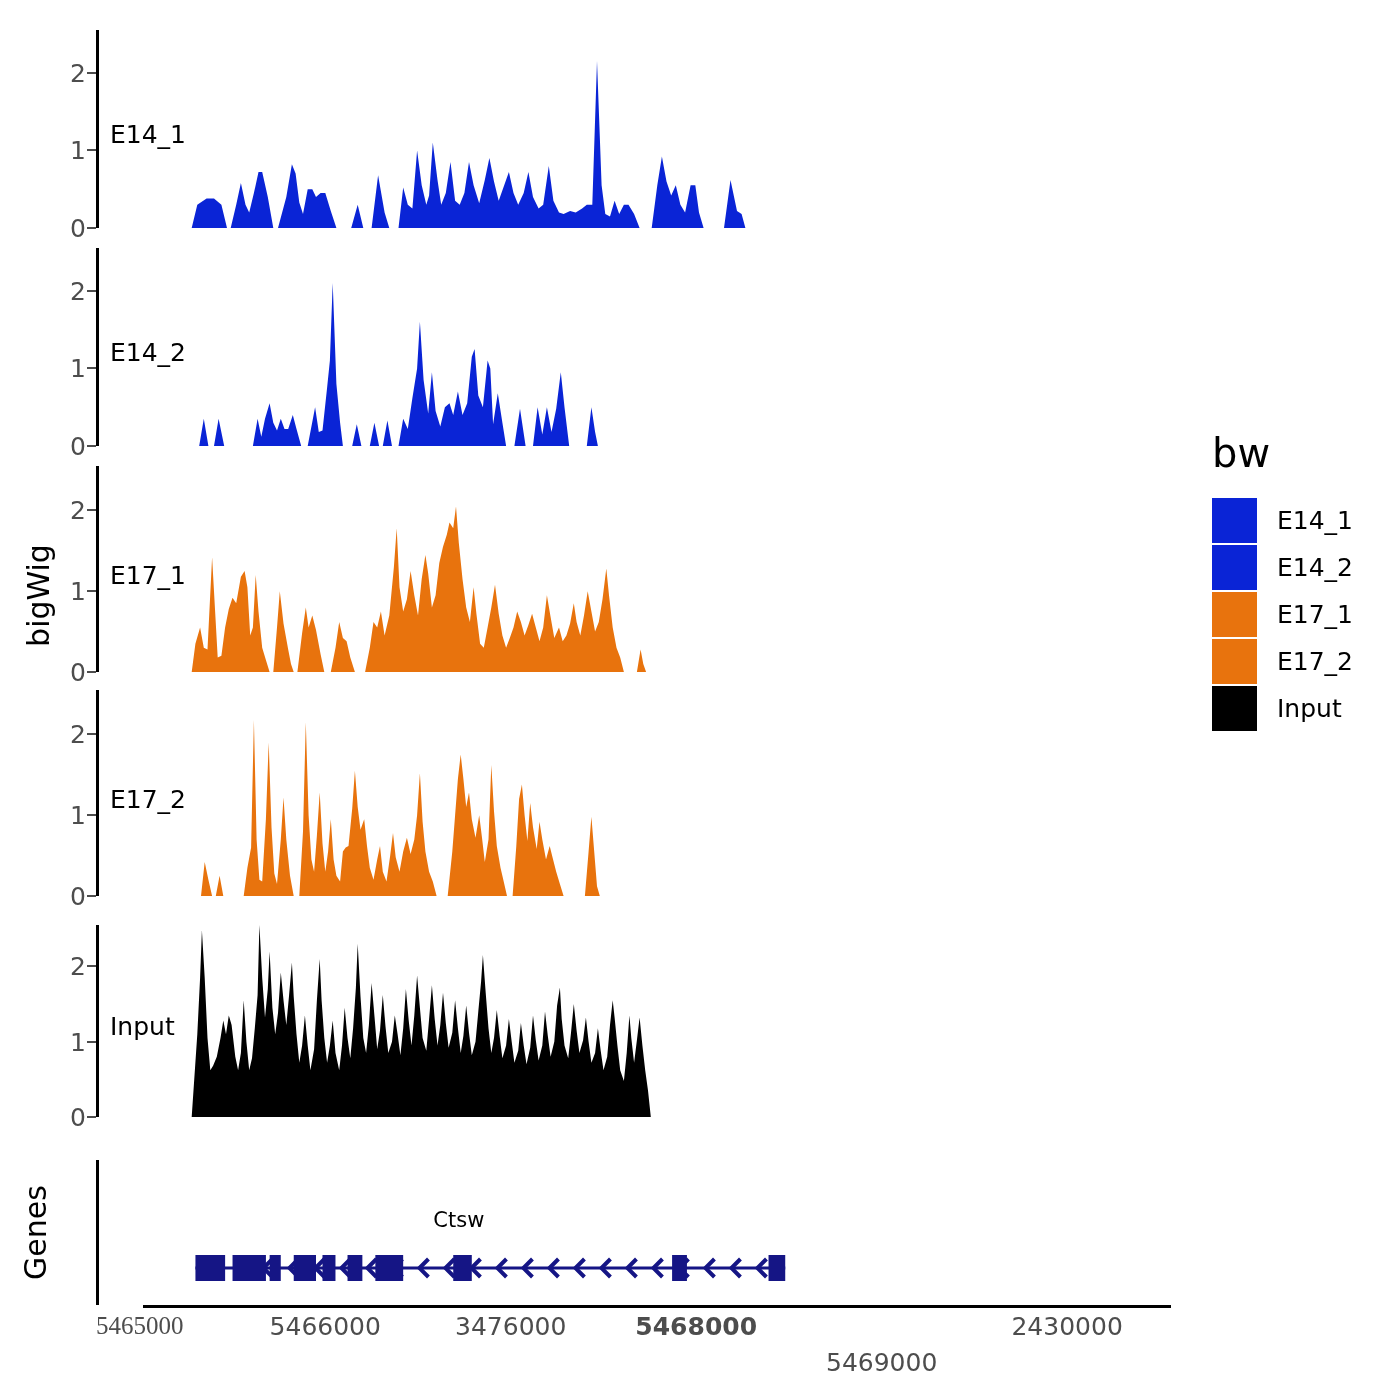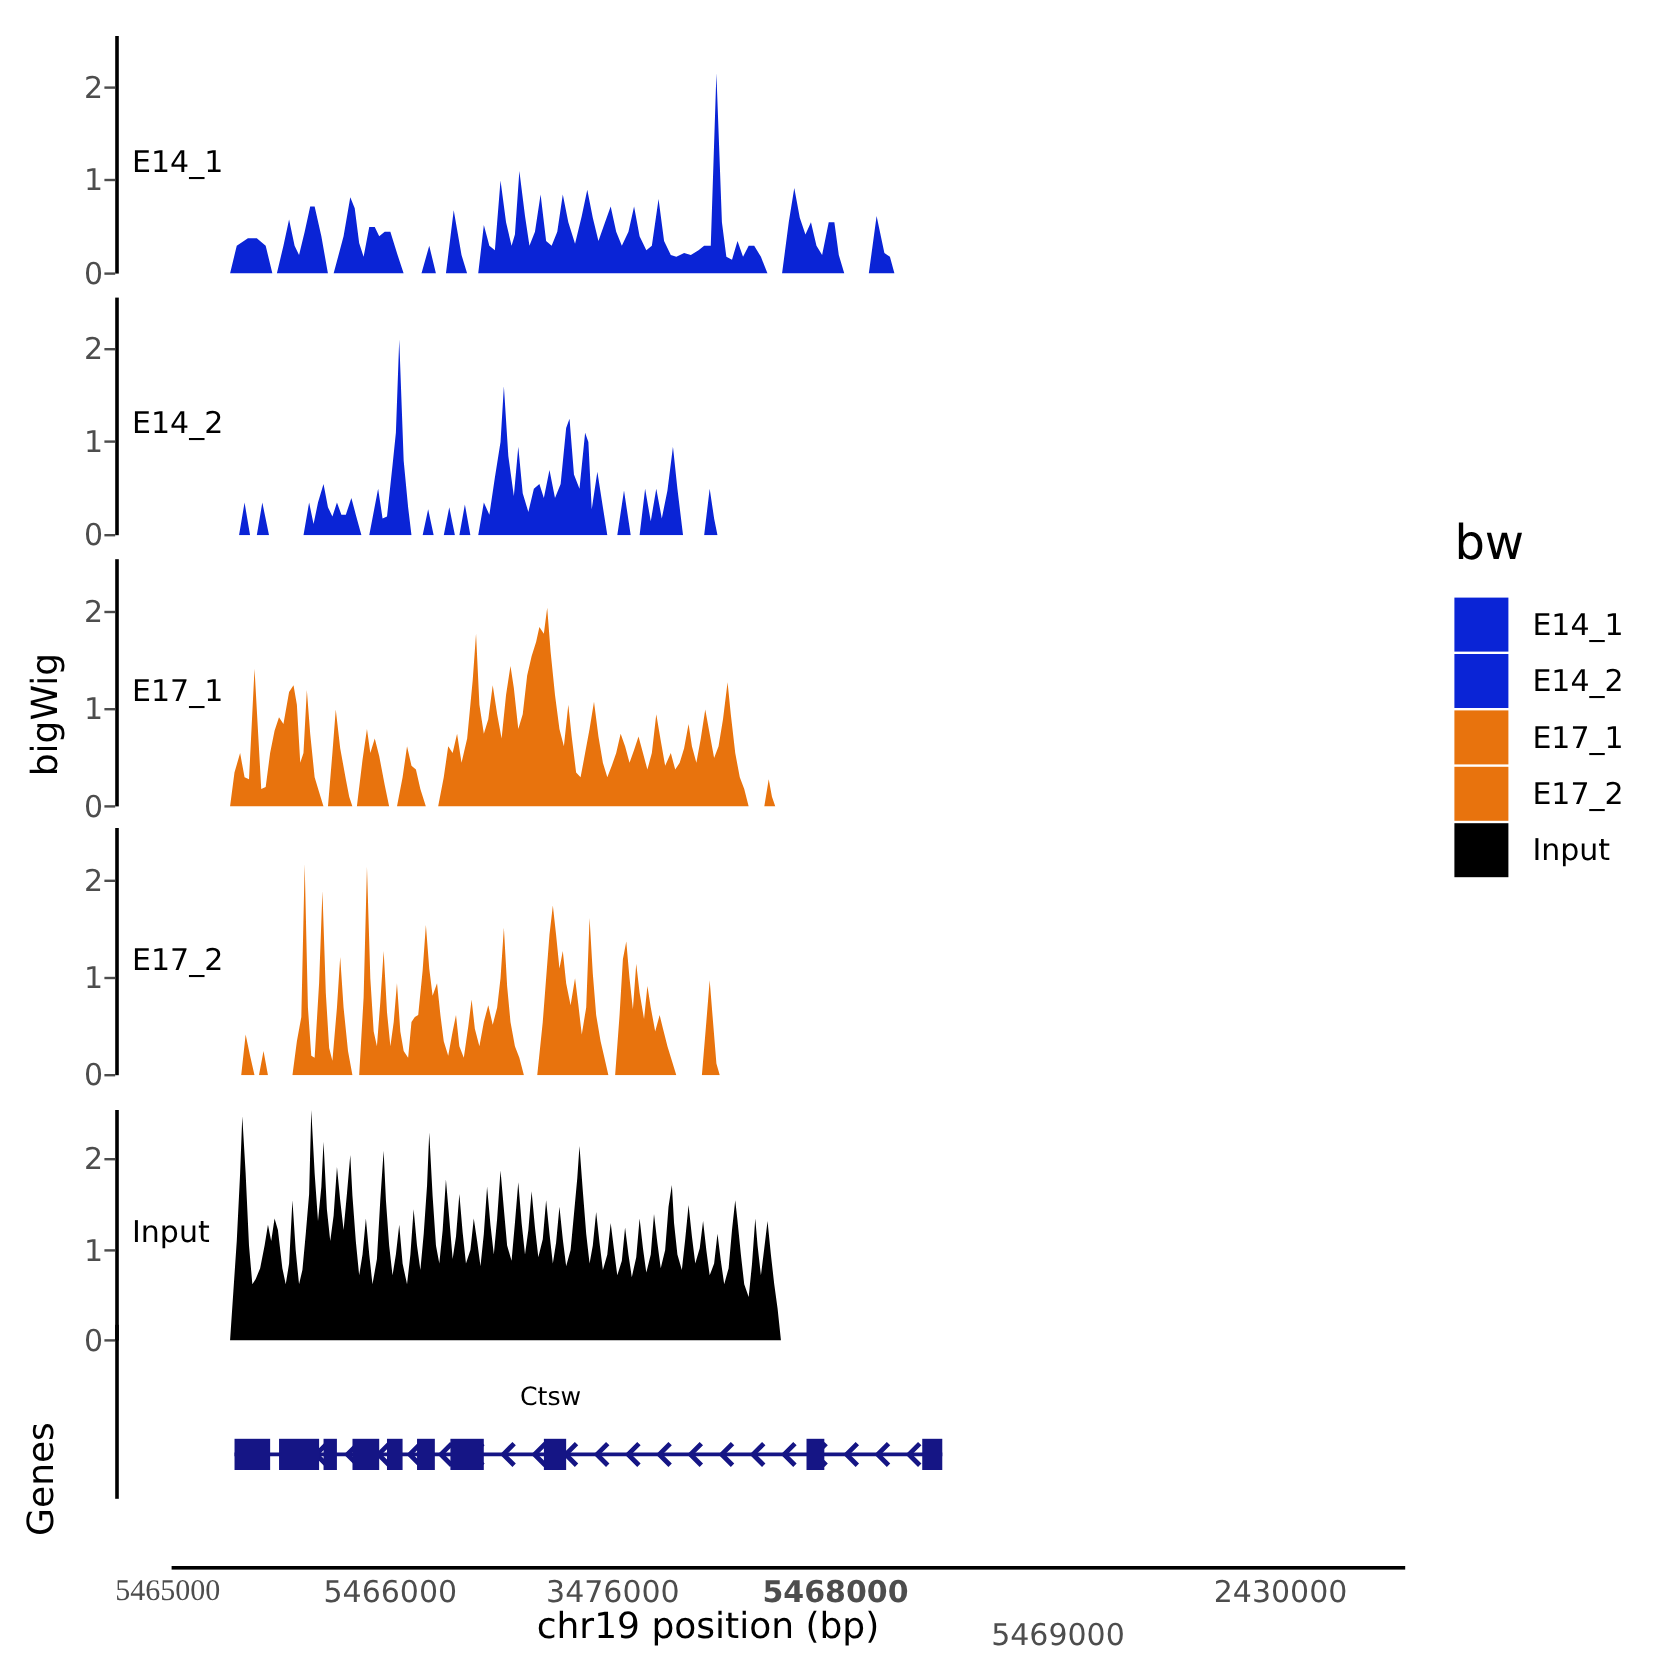--- a/index.html
+++ b/index.html
@@ -73,21 +73,20 @@
     transform:translateX(-50%);white-space:nowrap;
   }
 </style>
 </head>
 <body>
 
 <div class="root">
 
   <div class="ytitle" id="bigwig-title">bigWig</div>
   <div class="ytitle" id="genes-title">Genes</div>
-  <div id="xtitle">chr19 position (bp)</div>
 
   <div id="panels">
       <div class="panel" style="top: 30px; height: 198px; width: 1075px;">
         <div class="axisline" style="height: 198px;"></div>
         <div class="tickmark" style="top: 198px;"></div>
         <div class="ticklab" style="top: 198px;">0</div>
         <div class="tickmark" style="top: 120.353px;"></div>
         <div class="ticklab" style="top: 120.353px;">1</div>
         <div class="tickmark" style="top: 42.7059px;"></div>
         <div class="ticklab" style="top: 42.7059px;">2</div>
@@ -151,21 +150,21 @@
         <div class="ticklab" style="top: 116.706px;">1</div>
         <div class="tickmark" style="top: 41.4118px;"></div>
         <div class="ticklab" style="top: 41.4118px;">2</div>
         <div class="plotarea" style="width: 1072px; height: 192px;">
           <svg width="1072" height="192">
             <path d="M92.7,192.0 L92.7,192.0 L95.5,150.6 L98.3,109.2 L101.1,52.7 L102.9,5.3 L105.7,52.7 L108.5,112.9 L111.3,145.3 L114.1,140.8 L117.8,131.8 L121.5,112.9 L124.3,95.6 L127.0,109.2 L129.8,90.4 L132.6,100.1 L136.3,131.8 L139.1,145.3 L141.9,128.0 L144.7,75.3 L147.4,116.7 L150.2,145.3 L153.0,133.3 L155.8,103.2 L158.6,70.0 L160.4,0.0 L163.2,52.7 L166.0,92.6 L168.8,64.0 L170.6,26.4 L173.4,82.8 L176.2,109.2 L179.0,88.1 L181.8,47.4 L184.5,75.3 L187.3,100.1 L190.1,70.0 L192.9,37.6 L194.7,71.5 L197.5,109.2 L200.3,137.8 L203.1,120.5 L205.9,90.4 L208.7,120.5 L211.4,145.3 L215.1,124.2 L217.9,75.3 L220.7,33.9 L222.6,75.3 L225.3,112.9 L228.1,137.8 L230.9,120.5 L233.7,95.6 L236.5,128.0 L240.2,145.3 L243.0,120.5 L245.7,82.8 L248.5,112.9 L251.3,133.3 L254.1,103.2 L256.9,62.5 L258.7,18.8 L261.5,71.5 L264.3,112.9 L267.1,128.0 L269.9,100.1 L272.6,58.0 L275.4,90.4 L278.2,124.2 L281.0,105.4 L283.8,70.0 L286.5,101.6 L289.3,128.0 L293.0,116.7 L295.8,90.4 L298.6,109.2 L301.4,130.3 L304.2,103.2 L306.9,64.0 L309.7,95.6 L312.5,120.5 L315.3,90.4 L318.1,50.4 L320.9,82.8 L323.6,112.9 L327.3,125.7 L330.1,94.1 L332.9,60.2 L335.7,94.1 L338.5,120.5 L341.3,100.1 L344.0,67.8 L346.8,97.9 L349.6,122.7 L353.3,107.7 L356.1,75.3 L358.9,103.2 L361.7,128.0 L364.4,110.7 L367.2,80.6 L370.0,107.7 L372.8,130.3 L376.5,116.7 L379.3,86.6 L382.1,56.5 L383.9,30.1 L386.7,67.8 L389.5,103.2 L392.3,128.0 L395.0,112.9 L397.8,85.1 L400.6,110.7 L403.4,133.3 L407.1,120.5 L409.9,94.1 L412.7,116.7 L415.4,137.8 L419.2,125.7 L421.9,97.9 L424.7,120.5 L427.5,139.3 L431.2,122.7 L434.0,90.4 L436.8,115.2 L439.6,135.5 L443.3,120.5 L446.0,86.6 L448.8,110.7 L451.6,131.8 L455.3,116.7 L458.1,80.6 L460.9,62.5 L462.7,94.1 L465.5,120.5 L469.2,133.3 L472.0,107.7 L474.8,79.1 L477.6,105.4 L480.4,128.0 L484.1,115.2 L486.9,92.6 L489.6,116.7 L492.4,137.8 L496.1,128.0 L498.9,103.2 L501.7,125.7 L504.5,145.3 L508.2,131.8 L511.0,100.1 L513.7,75.3 L515.6,92.6 L518.4,120.5 L521.2,145.3 L524.9,155.9 L527.7,128.0 L530.4,90.4 L532.3,112.9 L535.1,137.8 L537.9,115.2 L540.6,92.6 L543.4,120.5 L546.2,145.3 L549.0,165.6 L551.8,192.0 L551.8,192.0 Z " fill="#000000" stroke="none"></path>
           </svg>
         </div>
         <div class="trackname" style="left: 14px; top: 86.7059px;">Input</div>
       </div>
-      <div class="panel" style="top: 1104px; height: 145px; width: 1075px;">
+      <div class="panel" style="top: 1160px; height: 145px; width: 1075px;">
         <div class="axisline" style="height: 145px;"></div>
         <div class="plotarea" style="width: 1072px; height: 145px;">
           <svg width="1072" height="145">
             <line x1="96.44290657439447" x2="686.2283737024222" y1="108" y2="108" stroke="#151585" stroke-width="3"></line>
             <path d="M121.44290657439447,99 L112.44290657439447,108 L121.44290657439447,117" fill="none" stroke="#151585" stroke-width="4"></path>
             <path d="M147.44290657439447,99 L138.44290657439447,108 L147.44290657439447,117" fill="none" stroke="#151585" stroke-width="4"></path>
             <path d="M173.44290657439447,99 L164.44290657439447,108 L173.44290657439447,117" fill="none" stroke="#151585" stroke-width="4"></path>
             <path d="M199.44290657439447,99 L190.44290657439447,108 L199.44290657439447,117" fill="none" stroke="#151585" stroke-width="4"></path>
             <path d="M225.44290657439447,99 L216.44290657439447,108 L225.44290657439447,117" fill="none" stroke="#151585" stroke-width="4"></path>
             <path d="M251.44290657439447,99 L242.44290657439447,108 L251.44290657439447,117" fill="none" stroke="#151585" stroke-width="4"></path>

